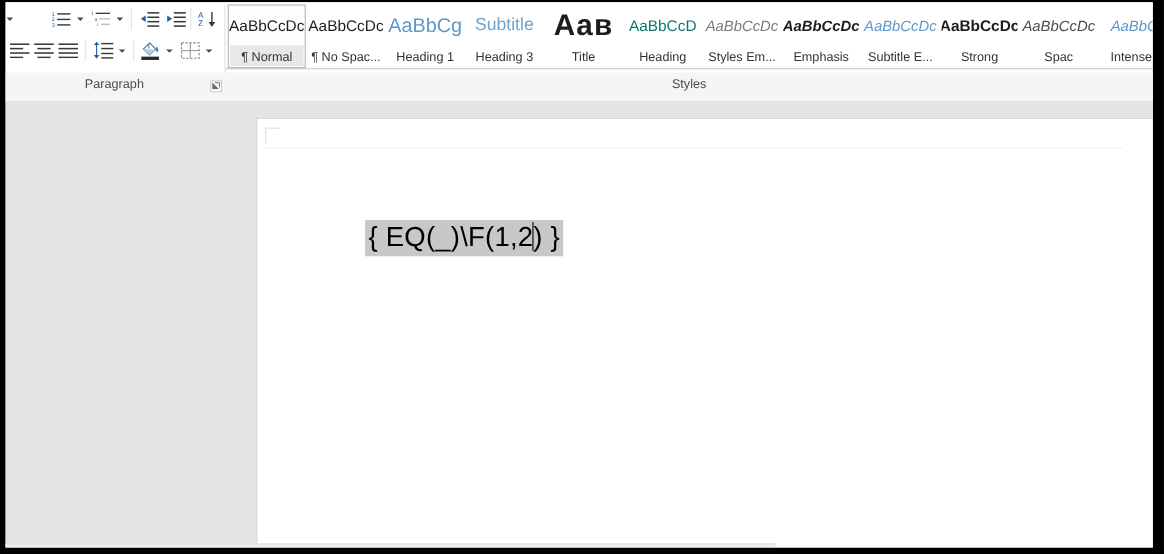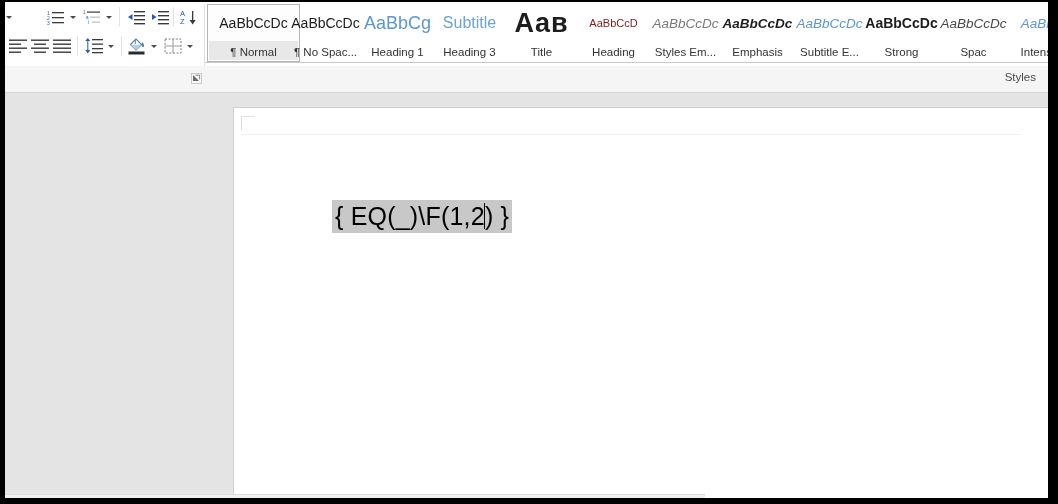--- a/index.html
+++ b/index.html
@@ -50,21 +50,21 @@
     background: #f5f5f5;
   }
   .grp-label {
     position: absolute;
     top: 5px;
     font-size: 11.5px;
     color: #4a4a4a;
     text-align: center;
   }
   .grp-label.para { left: 0; width: 198px; }
-  .grp-label.styles { left: 188px; width: 843px; text-align: right; }
+  .grp-label.styles { left: 200px; width: 843px; }
 
   .grp-sep {
     position: absolute;
     top: 2px; width: 1px; height: 86px;
     background: #e0e0e0;
   }
 
   .dlg-launcher {
     position: absolute;
     left: 186px; top: 71px;
@@ -98,21 +98,21 @@
     width: 0; height: 0;
     border-left: 3px solid transparent;
     border-right: 3px solid transparent;
     border-top: 3.5px solid #4a4a4a;
   }
 
   
   .style-item {
     position: absolute;
     top: 2px;
-    width: 93px; height: 58px;
+    width: 71px; height: 58px;
     cursor: pointer;
     border: 1px solid transparent;
     background: transparent;
   }
   .style-item.selected {
     border: 1px solid #b5b5b5;
     background: #fdfdfd;
   }
   .style-preview {
     position: absolute;
@@ -389,21 +389,21 @@
           <div class="style-preview" style="font-size:16px;color:#6fa3d0;font-weight:300;">Subtitle</div>
           <div class="style-name">Heading 3</div>
         </div>
 
         <div class="style-item" style="left:290px;">
           <div class="style-preview" style="font-size:27px;color:#1d1d1d;font-weight:700;letter-spacing:1px;">Аaв</div>
           <div class="style-name">Title</div>
         </div>
 
         <div class="style-item" style="left:362px;">
-          <div class="style-preview" style="font-size:11px;color:#7f1d1d;">AaBbCcD</div>
+          <div class="style-preview" style="font-size:14px;color:#0f766e;">AaBbCcD</div>
           <div class="style-name">Heading</div>
         </div>
 
         <div class="style-item" style="left:434px;">
           <div class="style-preview" style="font-style:italic;color:#7a7a7a;font-size:13.5px;">AaBbCcDc</div>
           <div class="style-name">Styles Em...</div>
         </div>
 
         <div class="style-item" style="left:506px;">
           <div class="style-preview" style="font-style:italic;color:#1d1d1d;font-weight:600;font-size:13.5px;">AaBbCcDc</div>
@@ -428,20 +428,21 @@
         <div class="style-item" style="left:794px;">
           <div class="style-preview" style="font-style:italic;color:#5e97c9;font-size:13.5px;">AaBbCc</div>
           <div class="style-name">Intense Q</div>
         </div>
       </div>
     </div>
 
     <div class="gallery-line"></div>
 
     <div class="grp-label-row">
+      <div class="grp-label para">Paragraph</div>
       <div class="grp-label styles">Styles</div>
     </div>
 
     <div class="dlg-launcher">
       <svg width="11" height="11" viewBox="0 0 11 11">
         <rect x="0.5" y="0.5" width="10" height="10" fill="#f8f8f8" stroke="#bfbfbf" stroke-width="0.8"></rect>
         <path d="M2 2 L2 8 L8 8 Z" fill="#6b6b6b"></path>
         <path d="M8.6 2.2 L8.6 6.4 M8.6 2.2 L4.4 2.2" stroke="#6b6b6b" stroke-width="0.8" fill="none"></path>
       </svg>
     </div>

